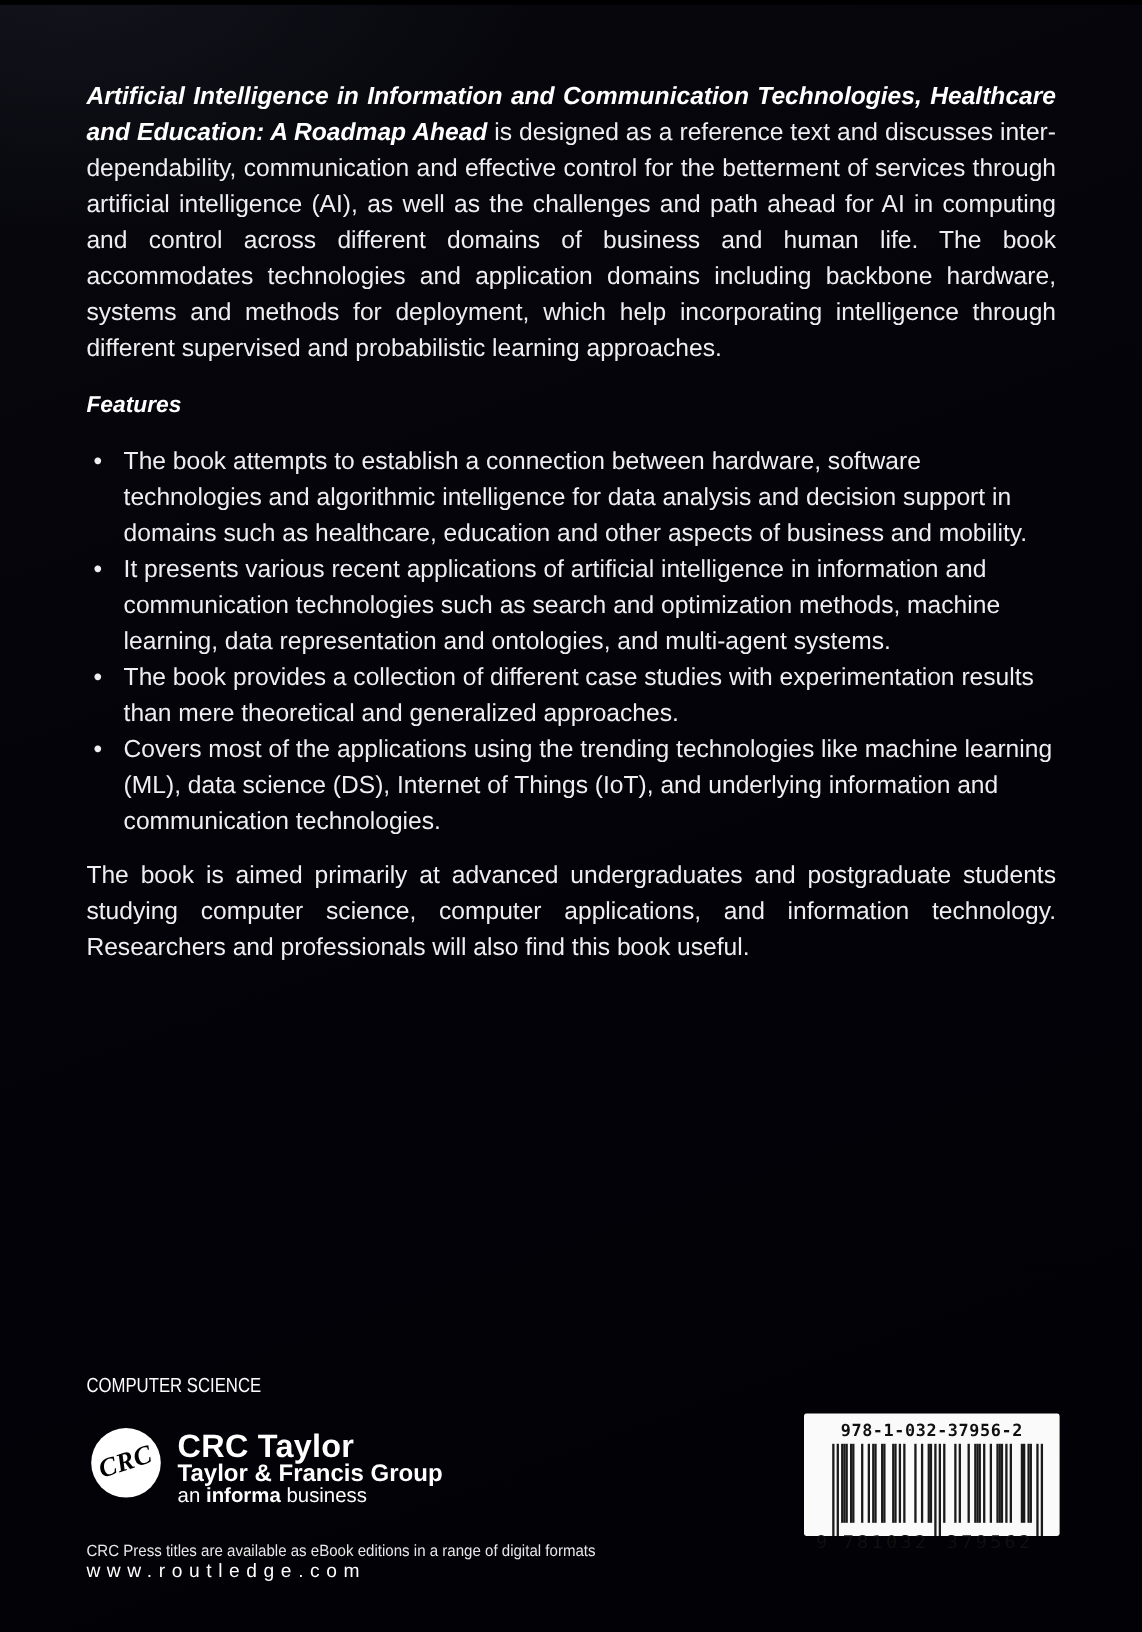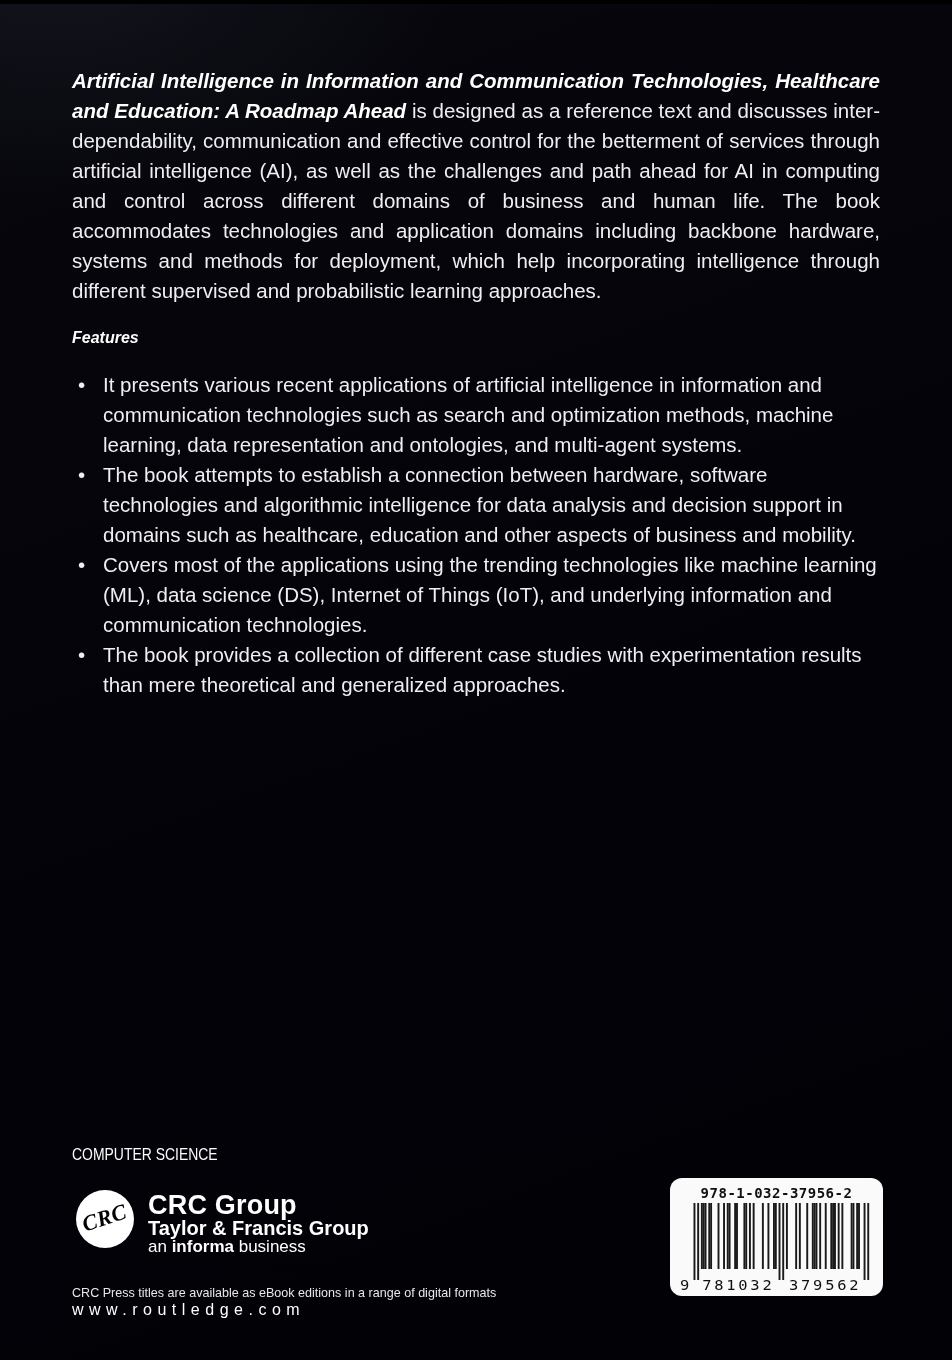--- a/index.html
+++ b/index.html
@@ -16,21 +16,21 @@
   }
 
   
   .content {
     position:absolute; left:72px; top:62px; width:808px;
     color:#efeff2; font-size:20.5px; line-height:30px;
   }
   .intro { text-align:justify; margin:0; }
   .intro-title { font-weight:bold; font-style:italic; color:#ffffff; }
   .features-heading {
-    margin:17px 0 0 0; font-size:16px; line-height:30px;
+    margin:17px 0 0 0; font-size:19px; line-height:30px;
     font-weight:bold; font-style:italic; color:#ffffff;
   }
   .features-list { margin:17px 0 0 0; padding:0; list-style:none; }
   .features-list li { position:relative; padding-left:31px; }
   .features-list li::before {
     content:"\2022";
     position:absolute; left:6px; top:0;
     color:#efeff2;
   }
   .closing { margin:15px 0 0 0; text-align:justify; }
@@ -78,22 +78,22 @@
   .ebook-note {
     position:absolute; left:72px; top:1281px;
     font-size:13.5px; line-height:16px; color:#e8e8e8;
     white-space:nowrap;
     transform:scaleX(0.93); transform-origin:left center;
   }
 
   
   .barcode-box {
     position:absolute; left:670px; top:1174px;
-    width:213px; height:118px; box-sizing:border-box;
-    background:#fafafa; border-radius:12px;
+    width:213px; height:102px; box-sizing:border-box;
+    background:#fafafa; border-radius:2px;
     padding:7px 10px 4px 10px;
   }
   .isbn-top {
     font-family:"DejaVu Sans Mono", monospace;
     font-weight:bold; font-size:14px; line-height:16px;
     letter-spacing:0.5px; text-align:center; color:#101010;
     white-space:nowrap;
   }
   .barcode-box svg { display:block; width:100%; height:88px; margin-top:2px; }
 </style>
@@ -101,35 +101,36 @@
 <body>
 
 <div class="page">
 
   <div class="content">
     <p class="intro"><span class="intro-title">Artificial Intelligence in Information and Communication Technologies, Healthcare and Education: A Roadmap Ahead</span><span> is designed as a reference text and discusses inter-dependability, communication and effective control for the betterment of services through artificial intelligence (AI), as well as the challenges and path ahead for AI in computing and control across different domains of business and human life. The book accommodates technologies and application domains including backbone hardware, systems and methods for deployment, which help incorporating intelligence through different supervised and probabilistic learning approaches.</span></p>
 
     <h2 class="features-heading">Features</h2>
 
     <ul class="features-list">
+      <li>The book attempts to establish a connection between hardware, software technologies and algorithmic intelligence for data analysis and decision support in domains such as healthcare, education and other aspects of business and mobility.</li>
       <li>It presents various recent applications of artificial intelligence in information and communication technologies such as search and optimization methods, machine learning, data representation and ontologies, and multi-agent systems.</li>
-      <li>The book attempts to establish a connection between hardware, software technologies and algorithmic intelligence for data analysis and decision support in domains such as healthcare, education and other aspects of business and mobility.</li>
+      <li>The book provides a collection of different case studies with experimentation results than mere theoretical and generalized approaches.</li>
       <li>Covers most of the applications using the trending technologies like machine learning (ML), data science (DS), Internet of Things (IoT), and underlying information and communication technologies.</li>
-      <li>The book provides a collection of different case studies with experimentation results than mere theoretical and generalized approaches.</li>
     </ul>
 
+    <p class="closing">The book is aimed primarily at advanced undergraduates and postgraduate students studying computer science, computer applications, and information technology. Researchers and professionals will also find this book useful.</p>
   </div>
 
   <div class="category">COMPUTER SCIENCE</div>
 
   <div class="logo-circle">
     <span class="logo-monogram">CRC</span>
   </div>
 
-  <div class="pub-name">CRC Group</div>
+  <div class="pub-name">CRC Taylor</div>
 
   <div class="pub-group">Taylor &amp; Francis Group</div>
 
   <div class="pub-informa"><span>an </span><span class="bold">informa</span><span> business</span></div>
 
   <div class="website">www.routledge.com</div>
 
   <div class="ebook-note">CRC Press titles are available as eBook editions in a range of digital formats</div>
 
   <div class="barcode-box">

